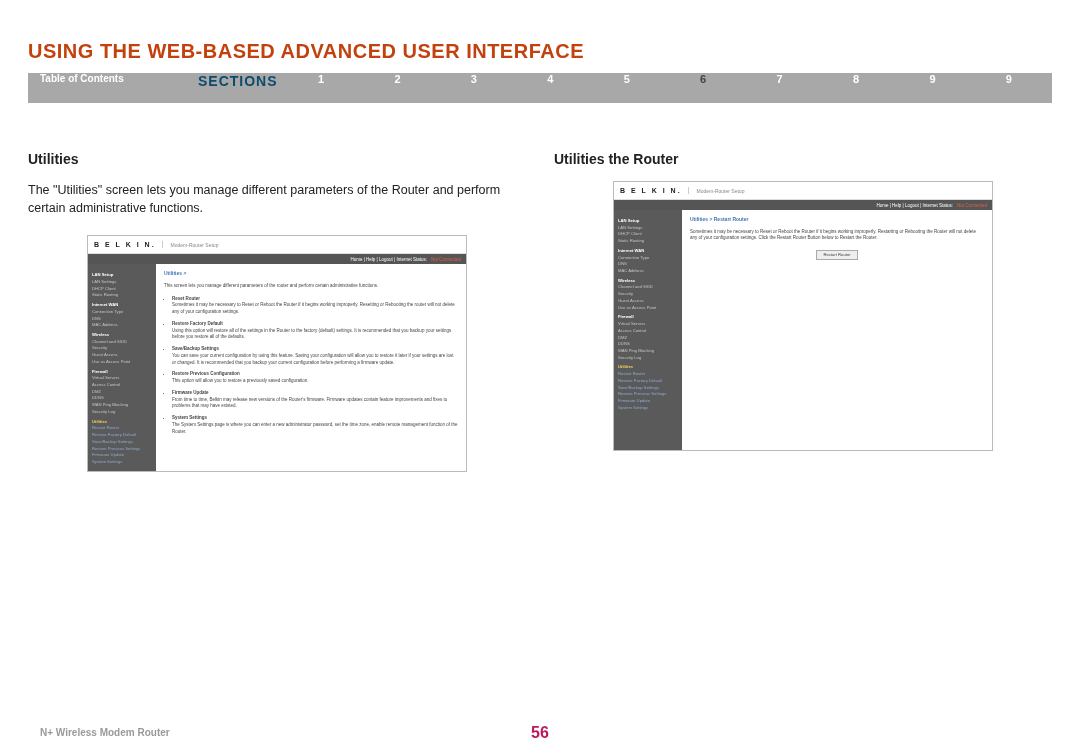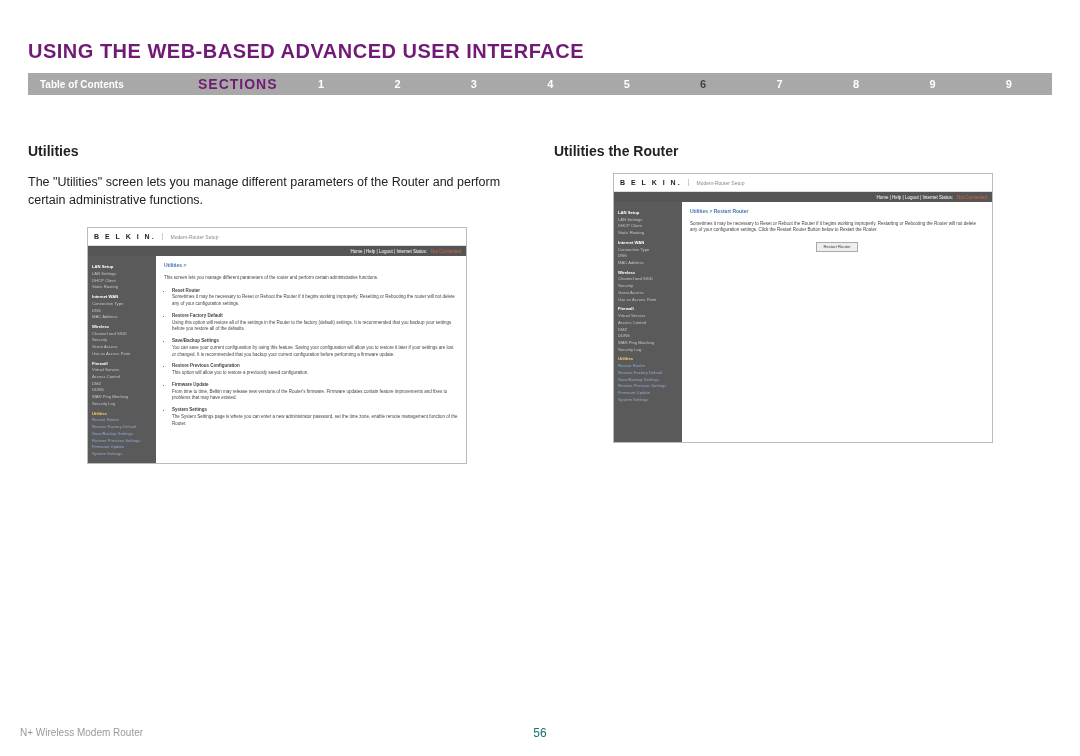--- a/index.html
+++ b/index.html
@@ -12,41 +12,41 @@
     position: relative;
     overflow: hidden;
   }
   .page-wrap {
     padding: 40px 28px 0 28px;
   }
   .page-title {
     font-size: 20px;
     font-weight: bold;
     letter-spacing: 0.5px;
-    color: #701a75;
+    color: #c2410c;
     margin-bottom: 10px;
   }
   .section-bar {
     background: #a8a8a8;
-    height: 22px;
-    display: flex;
-    align-items: center;
+    height: 30px;
+    display: flex;
+    align-items: flex-start;
     color: #fff;
     font-size: 10px;
     font-weight: bold;
   }
   .section-bar .toc {
     padding-left: 12px;
     width: 170px;
   }
   .section-bar .sections-label {
     font-size: 14px;
     letter-spacing: 1px;
     width: 120px;
-    color: #701a75;
+    color: #0c4a6e;
   }
   .section-bar .nums {
     display: flex;
     flex: 1;
     justify-content: space-between;
     padding-right: 40px;
   }
   .section-bar .nums span {
     font-size: 11px;
     color: #fff;
@@ -177,33 +177,33 @@
     padding: 1px 6px;
     background: #eee;
     width: fit-content;
   }
   .shot.tall .shot-nav { min-height: 240px; }
   .footer {
     position: absolute;
     bottom: 18px;
     left: 0;
     width: 100%;
-    padding: 0 20px;
+    padding: 0 40px;
     display: flex;
     align-items: center;
     font-size: 10px;
     color: #999;
-    font-weight: normal;
+    font-weight: bold;
   }
   .footer .pg {
     position: absolute;
     left: 50%;
     transform: translateX(-50%);
-    color: #0f766e;
-    font-size: 12px;
+    color: #be185d;
+    font-size: 16px;
   }
 </style>
 </head>
 <body>
 
 <div class="page-wrap">
   <div class="page-title">USING THE WEB-BASED ADVANCED USER INTERFACE</div>
 
   <div class="section-bar">
     <span class="toc">Table of Contents</span>

